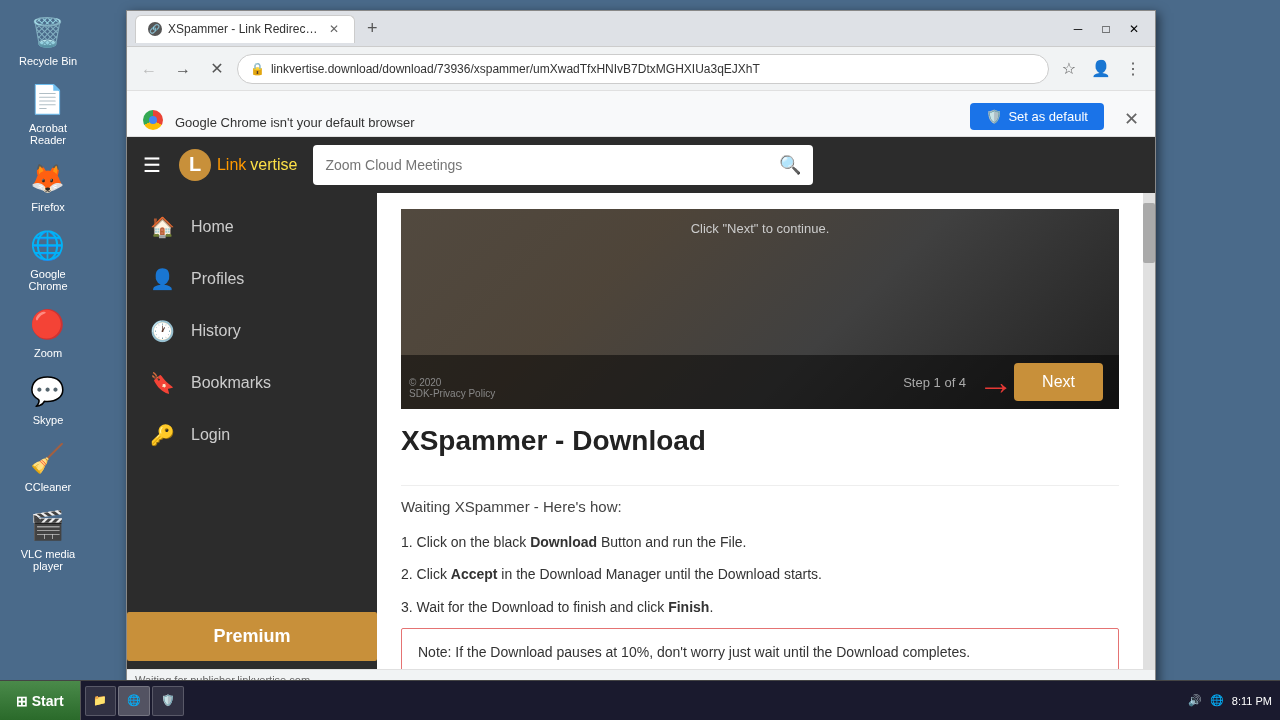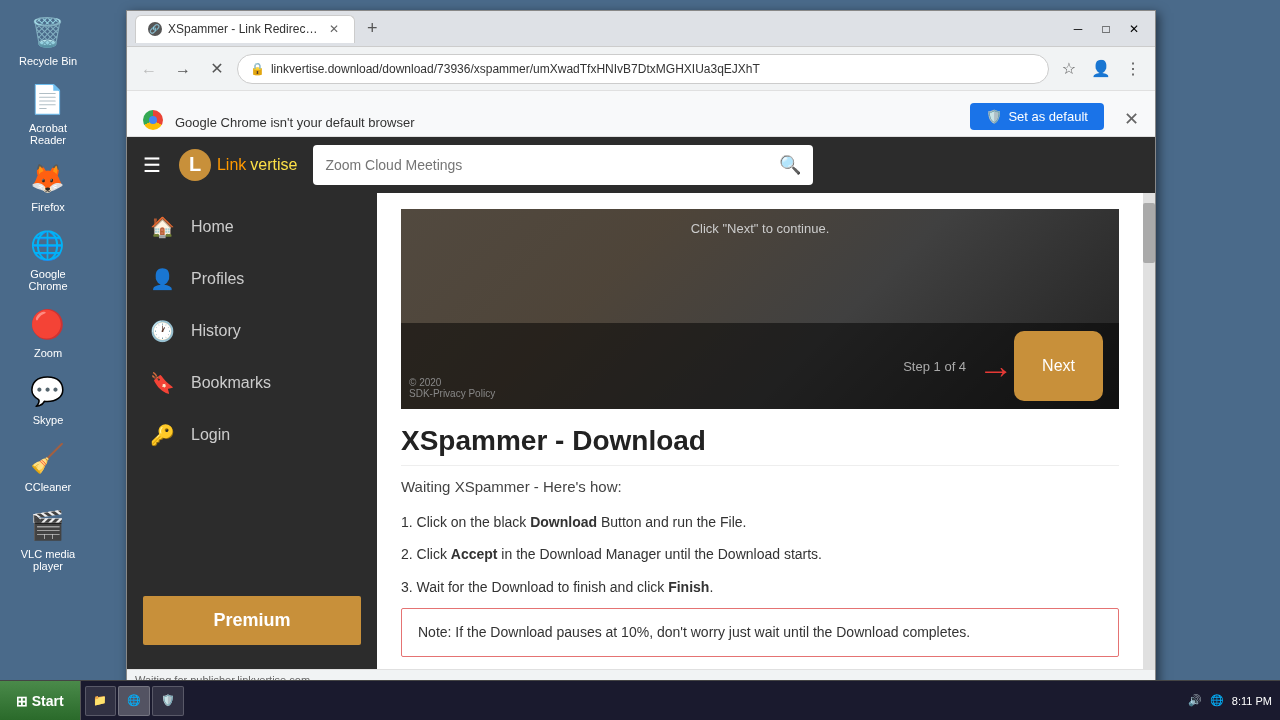--- a/index.html
+++ b/index.html
@@ -62,40 +62,40 @@
     .lv-logo-vertise { color: #fde047; }
     .lv-search { flex: 1; max-width: 500px; background: white; border-radius: 4px; display: flex; align-items: center; padding: 0 12px; height: 40px; gap: 8px; }
     .lv-search input { border: none; outline: none; font-size: 14px; flex: 1; color: #666; background: transparent; }
     .lv-search-icon { color: #555; font-size: 18px; cursor: pointer; }
 
     
     .lv-sidebar { width: 250px; background: #2c2c2c; display: flex; flex-direction: column; padding: 8px 0; flex-shrink: 0; }
     .lv-nav-item { display: flex; align-items: center; padding: 14px 24px; gap: 16px; color: #ccc; font-size: 16px; cursor: pointer; }
     .lv-nav-icon { width: 24px; height: 24px; display: flex; align-items: center; justify-content: center; font-size: 20px; }
     .lv-nav-label { font-size: 16px; }
-    .premium-btn { margin: 16px; background: #c8903a; color: white; border: none; padding: 14px; font-size: 18px; cursor: pointer; border-radius: 2px; text-align: center; font-weight: bold; }
+    .premium-btn { background: #c8903a; color: white; border: none; padding: 14px; font-size: 18px; cursor: pointer; border-radius: 2px; text-align: center; font-weight: bold; }
     .lv-footer-links { display: flex; gap: 8px; padding: 8px 16px; font-size: 11px; color: #aaa; }
     .lv-footer-links span { cursor: pointer; }
 
     
     .lv-main { flex: 1; overflow-y: auto; background: white; padding: 0; position: relative; }
 
     
     .lv-scrollbar { width: 12px; background: #e0e0e0; flex-shrink: 0; position: relative; }
     .lv-scrollbar-thumb { width: 100%; height: 60px; background: #aaa; position: absolute; top: 10px; border-radius: 2px; }
 
     .content-area { padding: 16px 24px; }
 
     
     .preview-area { background: #1a1a1a; width: 100%; height: 200px; position: relative; margin-bottom: 16px; display: flex; align-items: center; justify-content: center; overflow: hidden; }
-    .next-btn { background: #c8903a; color: white; border: none; padding: 26px 28px; font-size: 16px; cursor: pointer; border-radius: 10px; }
+    .next-btn { background: #c8903a; color: white; border: none; padding: 10px 28px; font-size: 16px; cursor: pointer; border-radius: 4px; }
     .preview-bg { position: absolute; inset: 0; background: linear-gradient(135deg, #d4b896 0%, #c8a882 30%, #999 60%, #333 100%); opacity: 0.3; }
 
     
-    .article-title { font-size: 28px; font-weight: bold; color: #222; margin-bottom: 12px; border-bottom: 1px solid #eee; padding-bottom: 8px; }
+    .article-title { font-size: 28px; font-weight: bold; color: #222; margin-bottom: 12px; border-bottom: 1px solid #eee; padding-bottom: 28px; }
     .article-subtitle { font-size: 15px; color: #444; margin-bottom: 16px; }
     .article-list { list-style: none; margin-bottom: 4px; }
     .article-list li { font-size: 14px; color: #333; margin-bottom: 10px; line-height: 1.6; }
     .article-list li::before { counter-increment: item; }
     .bold { font-weight: bold; }
     .note-box { border: 1px solid #e57373; border-radius: 2px; padding: 12px 16px; margin-bottom: 16px; font-size: 14px; color: #333; line-height: 1.6; }
 
     
     .status-bar { background: #f1f3f4; border-top: 1px solid #e0e0e0; padding: 2px 8px; font-size: 11px; color: #666; height: 20px; display: flex; align-items: center; }
 

